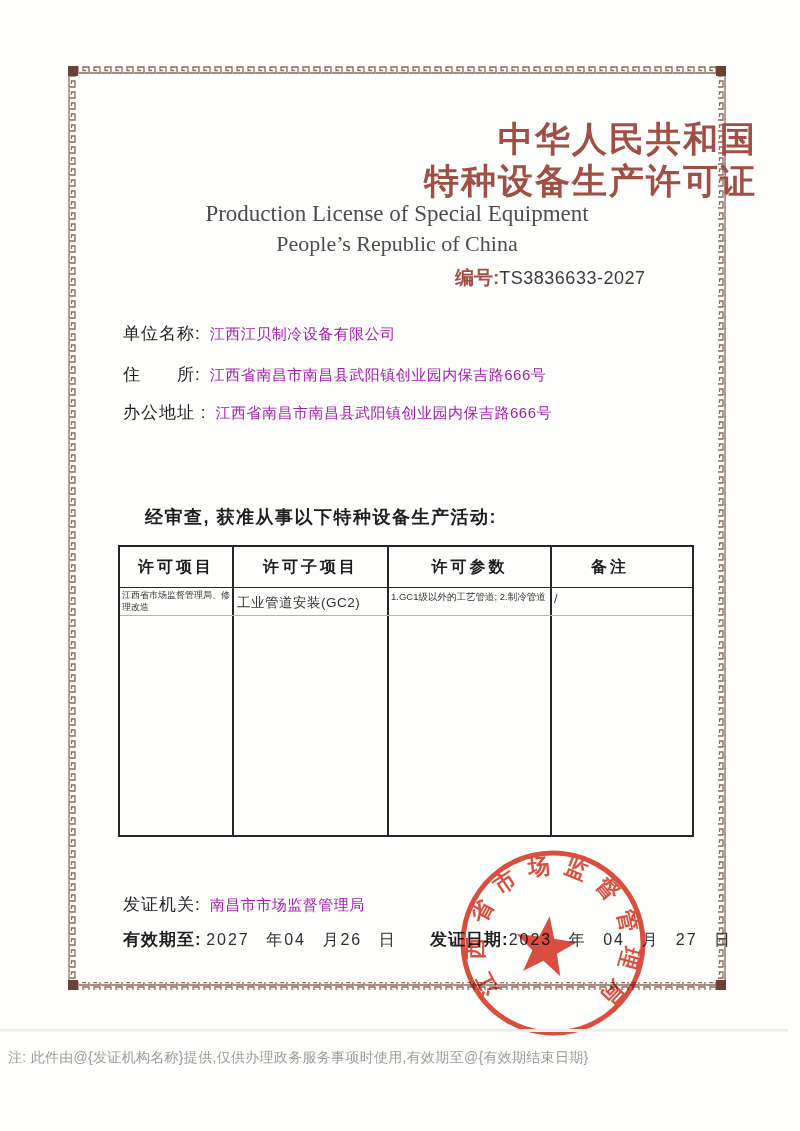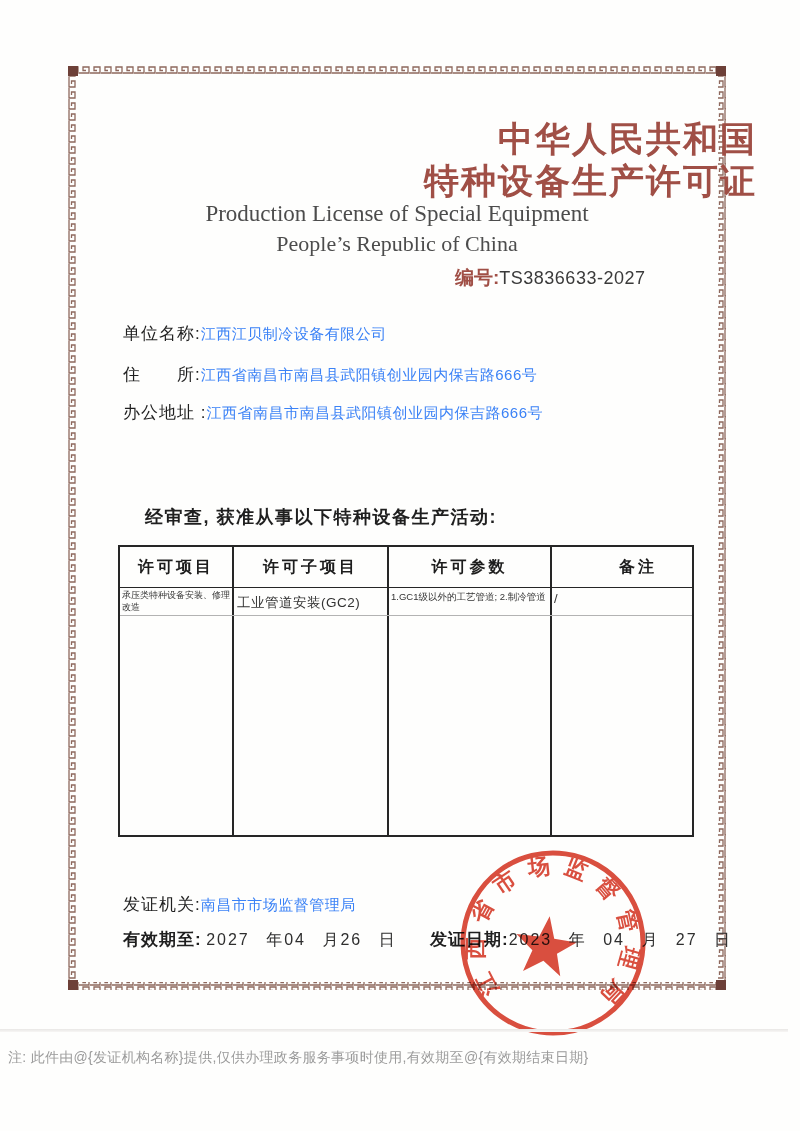--- a/index.html
+++ b/index.html
@@ -25,34 +25,34 @@
   .e2 { top:231px; font-size:22px; }
   .license-no { position:absolute; left:455px; top:265px; white-space:nowrap; }
   .license-no .lbl { color:#a04f46; font-weight:bold; font-size:19px; }
   .license-no .val { color:#3a3a3a; font-size:18px; letter-spacing:0.5px; }
   
   .field { position:absolute; left:123px; white-space:nowrap; }
   .f-company { top:322px; }
   .f-address { top:363px; }
   .f-office  { top:401px; }
   .field .lbl { color:#1f1f1f; font-weight:normal; font-size:17px; letter-spacing:1px; }
-  .field .val { color:#3b82f6; font-size:15px; letter-spacing:0.5px; }
+  .field .val { color:#a21caf; font-size:15px; letter-spacing:0.5px;margin-left:9px; }
   .approval { position:absolute; left:145px; top:505px; color:#1f1f1f;
     font-weight:600; font-size:18px; letter-spacing:1.5px; }
   
   .lic-table { position:absolute; left:118px; top:545px; width:572px; height:288px;
     border:2px solid #262626; background:transparent; }
   .vline { position:absolute; top:0; bottom:0; width:0; border-left:2px solid #262626; }
   .v1 { left:112px; } .v2 { left:267px; } .v3 { left:430px; }
   .hline-header { position:absolute; left:0; right:0; top:40px; border-top:1.5px solid #262626; }
   .hline-row { position:absolute; left:0; right:0; top:68px; border-top:1px solid #b3b3b3; }
   .th { position:absolute; top:0; height:40px; line-height:40px; text-align:center;
     font-weight:bold; font-size:16px; color:#1d1d1d; letter-spacing:3px; }
   .th1 { left:0; width:112px; } .th2 { left:114px; width:153px; }
-  .th3 { left:269px; width:161px; } .th4 { left:432px; width:116px;margin-left:28px; }
+  .th3 { left:269px; width:161px; } .th4 { left:432px; width:116px; }
   .cell { position:absolute; color:#333; }
   .c1 { left:2px; top:43px; width:108px; font-size:9px; line-height:1.3; }
   .c2 { left:117px; top:47px; width:148px; font-size:13.5px; letter-spacing:0.5px; }
   .c3 { left:271px; top:44px; width:156px; font-size:9.5px; line-height:1.25; }
   .c4 { left:434px; top:44px; width:136px; font-size:13px; }
   
   .f-issuer { top:893px; }
   .dates { position:absolute; top:928px; white-space:nowrap; }
   .d-left { left:123px; } .d-right { left:430px; }
   .dates .lbl { color:#1f1f1f; font-weight:bold; font-size:17px; letter-spacing:1px; }
@@ -116,21 +116,21 @@
     <div class="vline v2"></div>
     <div class="vline v3"></div>
     <div class="hline-header"></div>
     <div class="hline-row"></div>
 
     <div class="th th1">许可项目</div>
     <div class="th th2">许可子项目</div>
     <div class="th th3">许可参数</div>
     <div class="th th4">备注</div>
 
-    <div class="cell c1">承压类特种设备安装、修理改造</div>
+    <div class="cell c1">江西省市场监督管理局、修理改造</div>
     <div class="cell c2">工业管道安装(GC2)</div>
     <div class="cell c3">1.GC1级以外的工艺管道; 2.制冷管道</div>
     <div class="cell c4">/</div>
   </div>
 
   <div class="field f-issuer">
     <span class="lbl">发证机关:</span><span class="val">南昌市市场监督管理局</span>
   </div>
   <div class="dates d-left">
     <span class="lbl">有效期至:</span>

